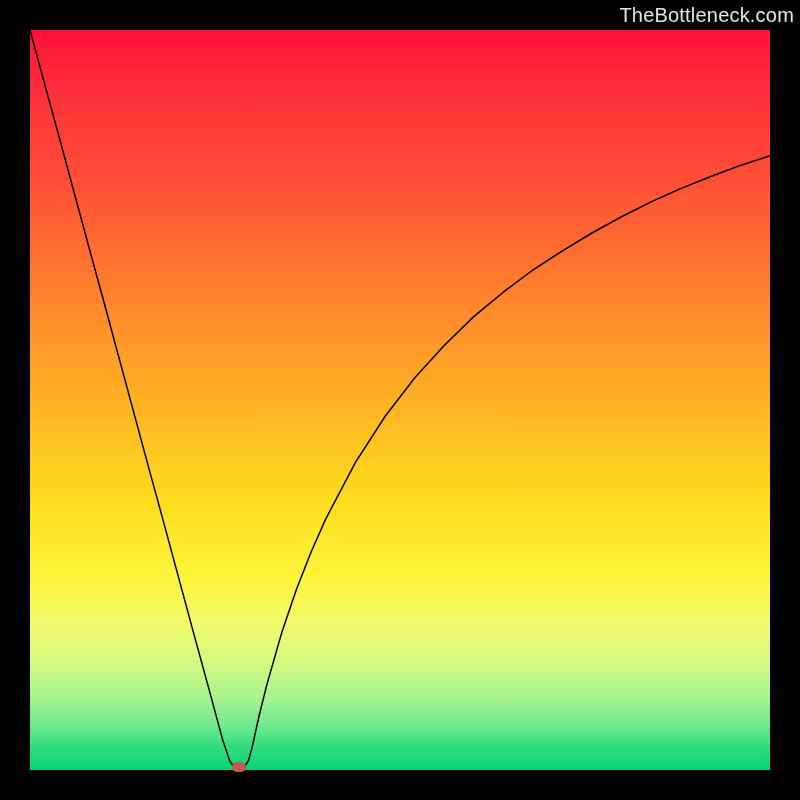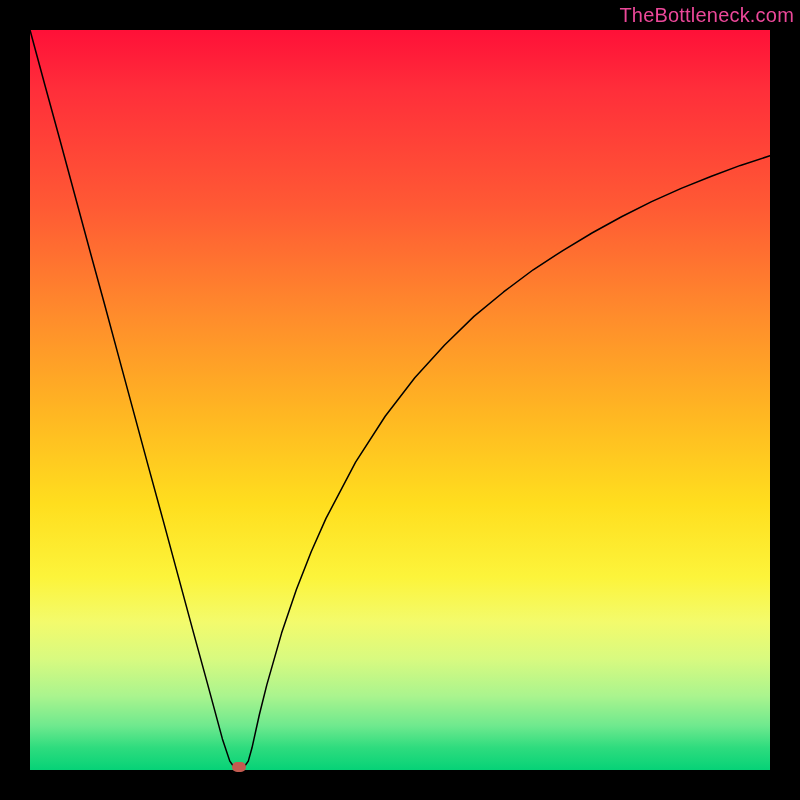--- a/index.html
+++ b/index.html
@@ -57,21 +57,21 @@
     width: 14px;
     height: 10px;
     border-radius: 5px;
     background: #c35b50;
     transform: translate(-50%, -50%);
   }
   .watermark {
     position: absolute;
     top: 4px;
     right: 6px;
-    color: #ec4899;
+    color: #e5e5e5;
     font-size: 20px;
     letter-spacing: 0.2px;
     user-select: none;
   }
 </style>
 </head>
 <body>
 
 <div class="stage">
 

